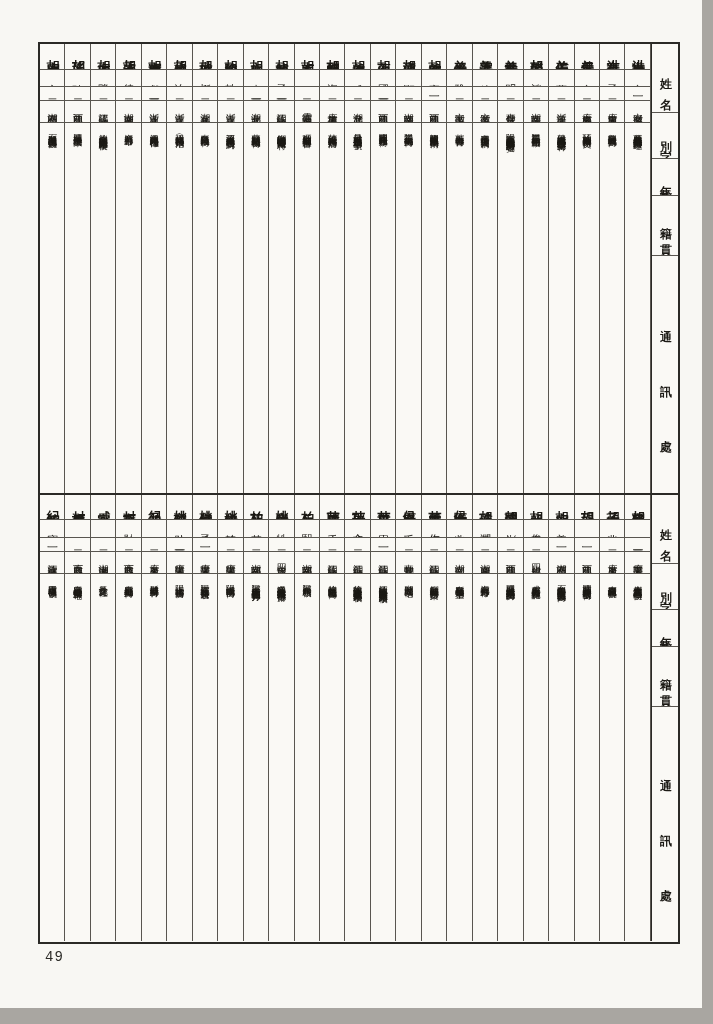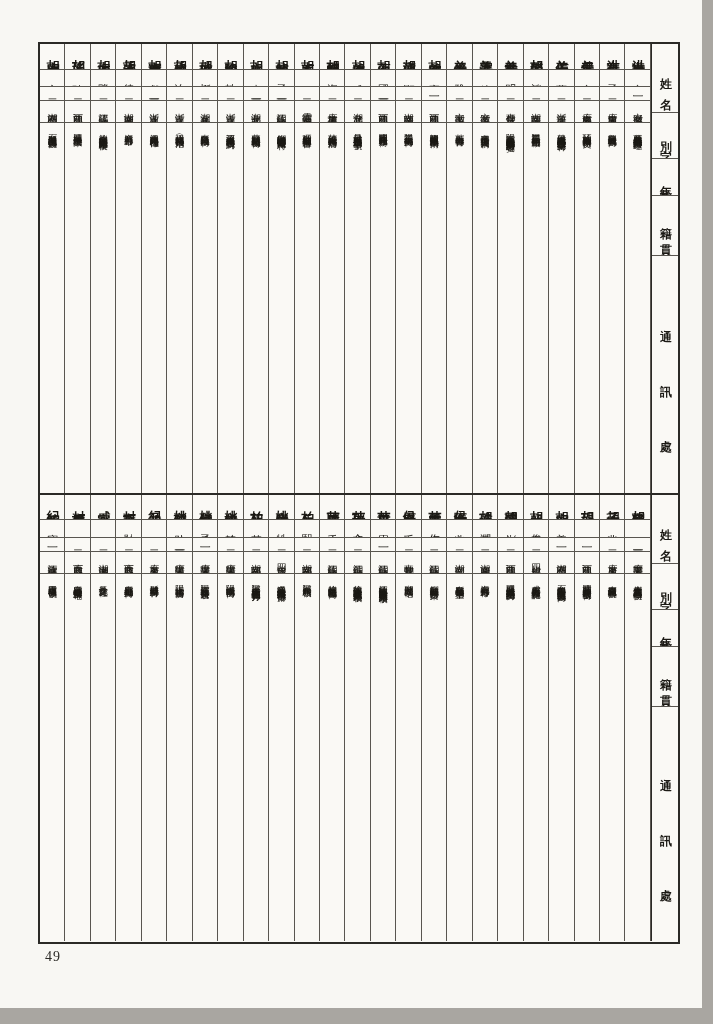--- a/index.html
+++ b/index.html
@@ -50,21 +50,21 @@
   .ad  { font-size:9px;  letter-spacing:0.5px; height:calc(100% - 8px); margin-top:4px; }
   .hc  { align-items:center; }
   .hd  { font-size:12px; font-weight:700; }
   .h-name   { letter-spacing:20px; margin-bottom:-20px; }
   .h-zi     { letter-spacing:10px; margin-bottom:-10px; }
   .h-age    { letter-spacing:5px;  margin-bottom:-5px; }
   .h-origin { letter-spacing:16px; margin-bottom:-16px; }
   .h-addr   { letter-spacing:55px; margin-bottom:-55px; }
   .pagenum {
     position:absolute; left:45px; top:949px;
-    font-size:14px; color:#2c2b27; letter-spacing:1px;
+    font-size:14px; color:#2c2b27; letter-spacing:1px;font-family:Liberation Mono, monospace;
   }
 </style>
 </head>
 <body>
 
 <div class="page">
 
   <div class="frame">
 
     <section class="dtable t-top">

